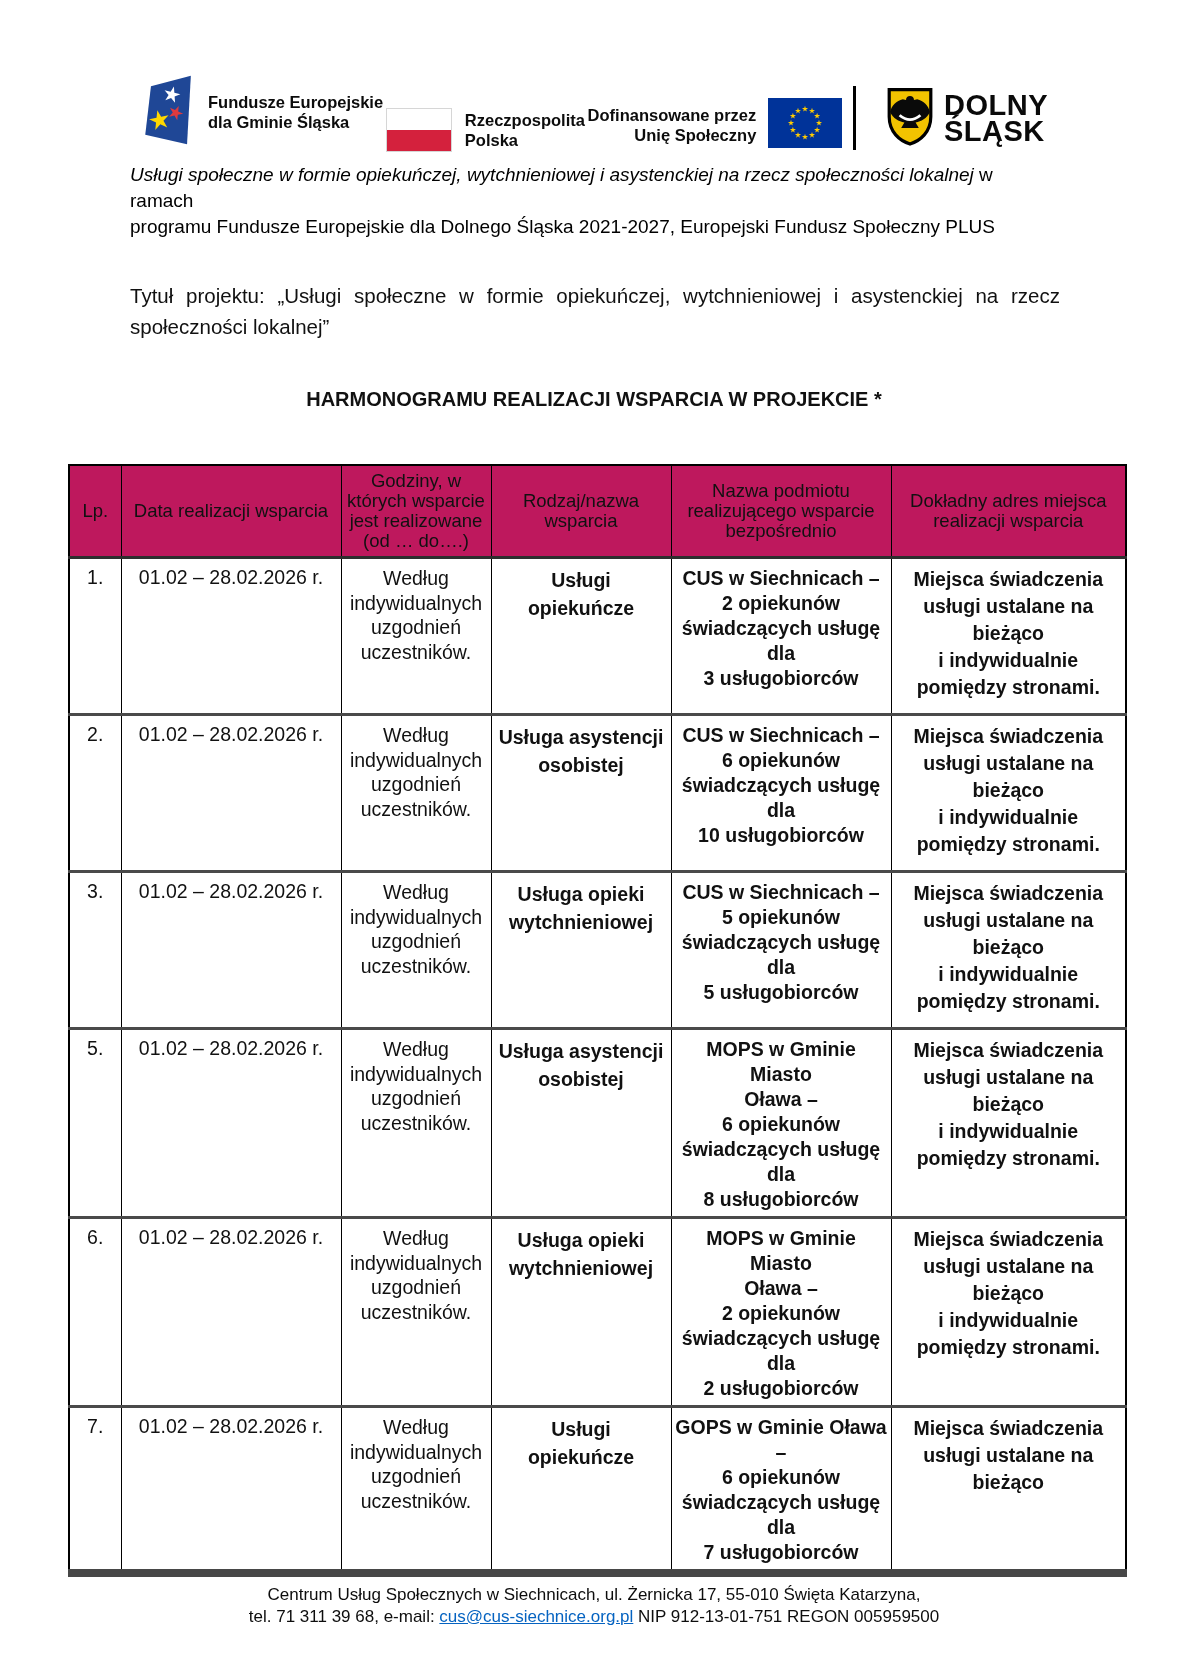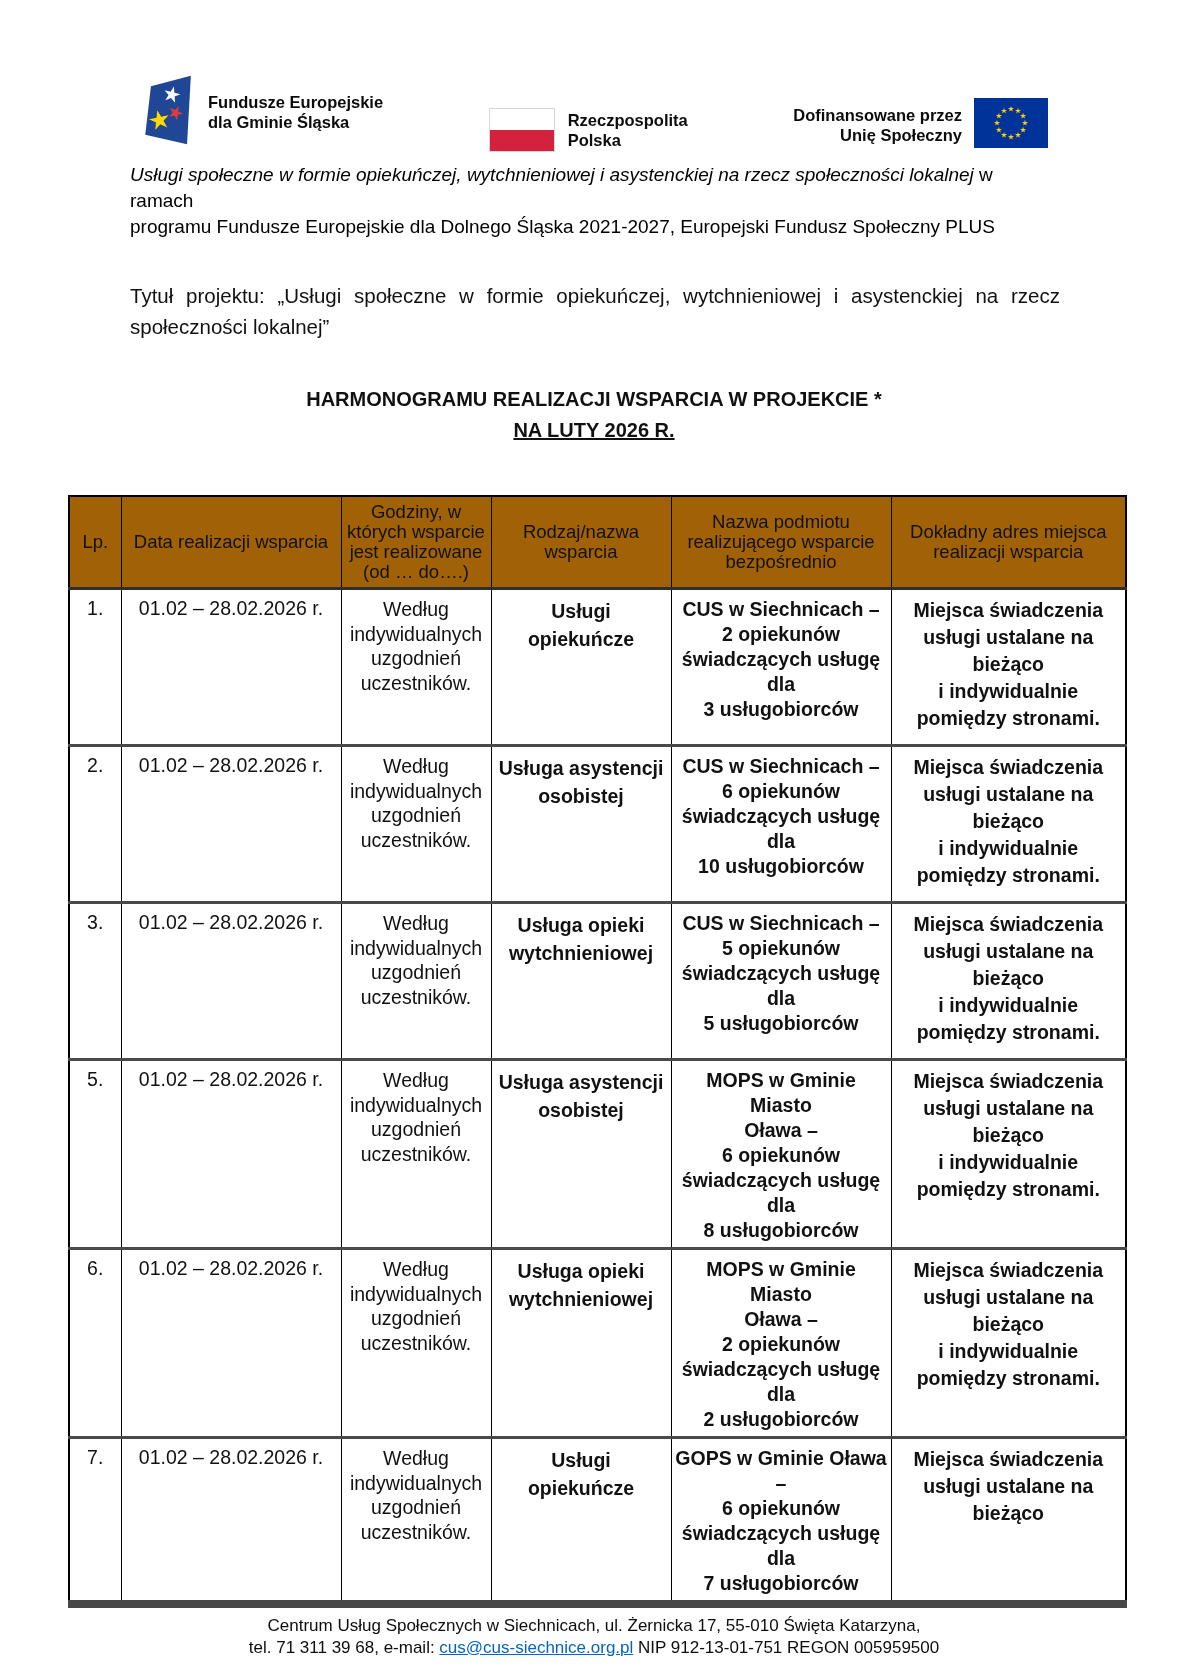--- a/index.html
+++ b/index.html
@@ -42,21 +42,21 @@
     border-collapse:collapse;border:2px solid #000;
     border-bottom:8px solid #474747;
   }
   table.sched col.c1{width:52px;}
   table.sched col.c2{width:220px;}
   table.sched col.c3{width:150px;}
   table.sched col.c4{width:180px;}
   table.sched col.c5{width:220px;}
   table.sched col.c6{width:235px;}
   table.sched th{
-    background:#a16207;font-weight:normal;font-size:18.5px;line-height:20px;
+    background:#be185d;font-weight:normal;font-size:18.5px;line-height:20px;
     border-left:1.5px solid #000;border-right:1.5px solid #000;border-bottom:3px solid #2e2e2e;
     text-align:center;vertical-align:middle;padding:5px 2px;height:77px;box-sizing:border-box;
   }
   table.sched td{
     border-left:1.5px solid #000;border-right:1.5px solid #000;border-bottom:3px solid #4a4a4a;
     vertical-align:top;padding:7px 3px 4px 3px;font-size:19.5px;text-align:center;box-sizing:border-box;
   }
   table.sched tr.body-row{height:157px;}
   table.sched tr.body-row.last{height:112px;}
   td.lp{text-align:left;padding-left:9px;font-size:19px;}
@@ -120,36 +120,49 @@
           <polygon points="0,-1 0.2245,-0.309 0.951,-0.309 0.363,0.118 0.588,0.809 0,0.382 -0.588,0.809 -0.363,0.118 -0.951,-0.309 -0.2245,-0.309" transform="translate(30,37.1) scale(3.2)"></polygon>
           <polygon points="0,-1 0.2245,-0.309 0.951,-0.309 0.363,0.118 0.588,0.809 0,0.382 -0.588,0.809 -0.363,0.118 -0.951,-0.309 -0.2245,-0.309" transform="translate(24.9,32) scale(3.2)"></polygon>
           <polygon points="0,-1 0.2245,-0.309 0.951,-0.309 0.363,0.118 0.588,0.809 0,0.382 -0.588,0.809 -0.363,0.118 -0.951,-0.309 -0.2245,-0.309" transform="translate(23,25) scale(3.2)"></polygon>
           <polygon points="0,-1 0.2245,-0.309 0.951,-0.309 0.363,0.118 0.588,0.809 0,0.382 -0.588,0.809 -0.363,0.118 -0.951,-0.309 -0.2245,-0.309" transform="translate(24.9,18) scale(3.2)"></polygon>
           <polygon points="0,-1 0.2245,-0.309 0.951,-0.309 0.363,0.118 0.588,0.809 0,0.382 -0.588,0.809 -0.363,0.118 -0.951,-0.309 -0.2245,-0.309" transform="translate(30,12.9) scale(3.2)"></polygon>
         </g>
       </svg>
     </span>
   </div>
 
+  <div class="logo-group">
+    <span class="sep-bar"></span>
+    <span>
+      <svg width="48" height="64" viewBox="0 0 60 74">
+        <path d="M4,4 H56 V38 C56,57 43,68 30,72 C17,68 4,57 4,38 Z" fill="#f2c300" stroke="#000" stroke-width="4"></path>
+        <path d="M30,12 c-3,0 -5,2 -5,5 l-4,-1 c-8,2 -14,8 -16,16 c4,8 11,12 18,13 l-4,7 h22 l-4,-7 c7,-1 14,-5 18,-13 c-2,-8 -8,-14 -16,-16 l-4,1 c0,-3 -2,-5 -5,-5 z" fill="#0a0a0a"></path>
+        <path d="M17,36 q13,11 26,0" stroke="#ffffff" stroke-width="3.5" fill="none"></path>
+      </svg>
+    </span>
+    <span class="ds-text">
+      <span>DOLNY</span><br>
+      <span>ŚLĄSK</span>
+    </span>
+  </div>
 </div>
 
 <div class="intro">
   <span class="it">Usługi społeczne w formie opiekuńczej, wytchnieniowej i asystenckiej na rzecz społeczności lokalnej</span><span class="pre">  w ramach
 programu Fundusze Europejskie dla Dolnego Śląska 2021-2027, Europejski Fundusz Społeczny PLUS</span>
 </div>
 
 <div class="project">
   <div class="title-par">
     <span>Tytuł projektu: </span><span class="it">„Usługi społeczne w formie opiekuńczej, wytchnieniowej i asystenckiej na rzecz społeczności lokalnej”</span>
   </div>
 </div>
 
 <div class="heading">
   <div>HARMONOGRAMU REALIZACJI WSPARCIA W PROJEKCIE *</div>
-  <div><span class="u">NA LUTY 2026 R.</span></div>
 </div>
 
 <table class="sched">
   <colgroup>
     <col class="c1">
       <col class="c2">
       <col class="c3">
       <col class="c4">
       <col class="c5">
       <col class="c6">

